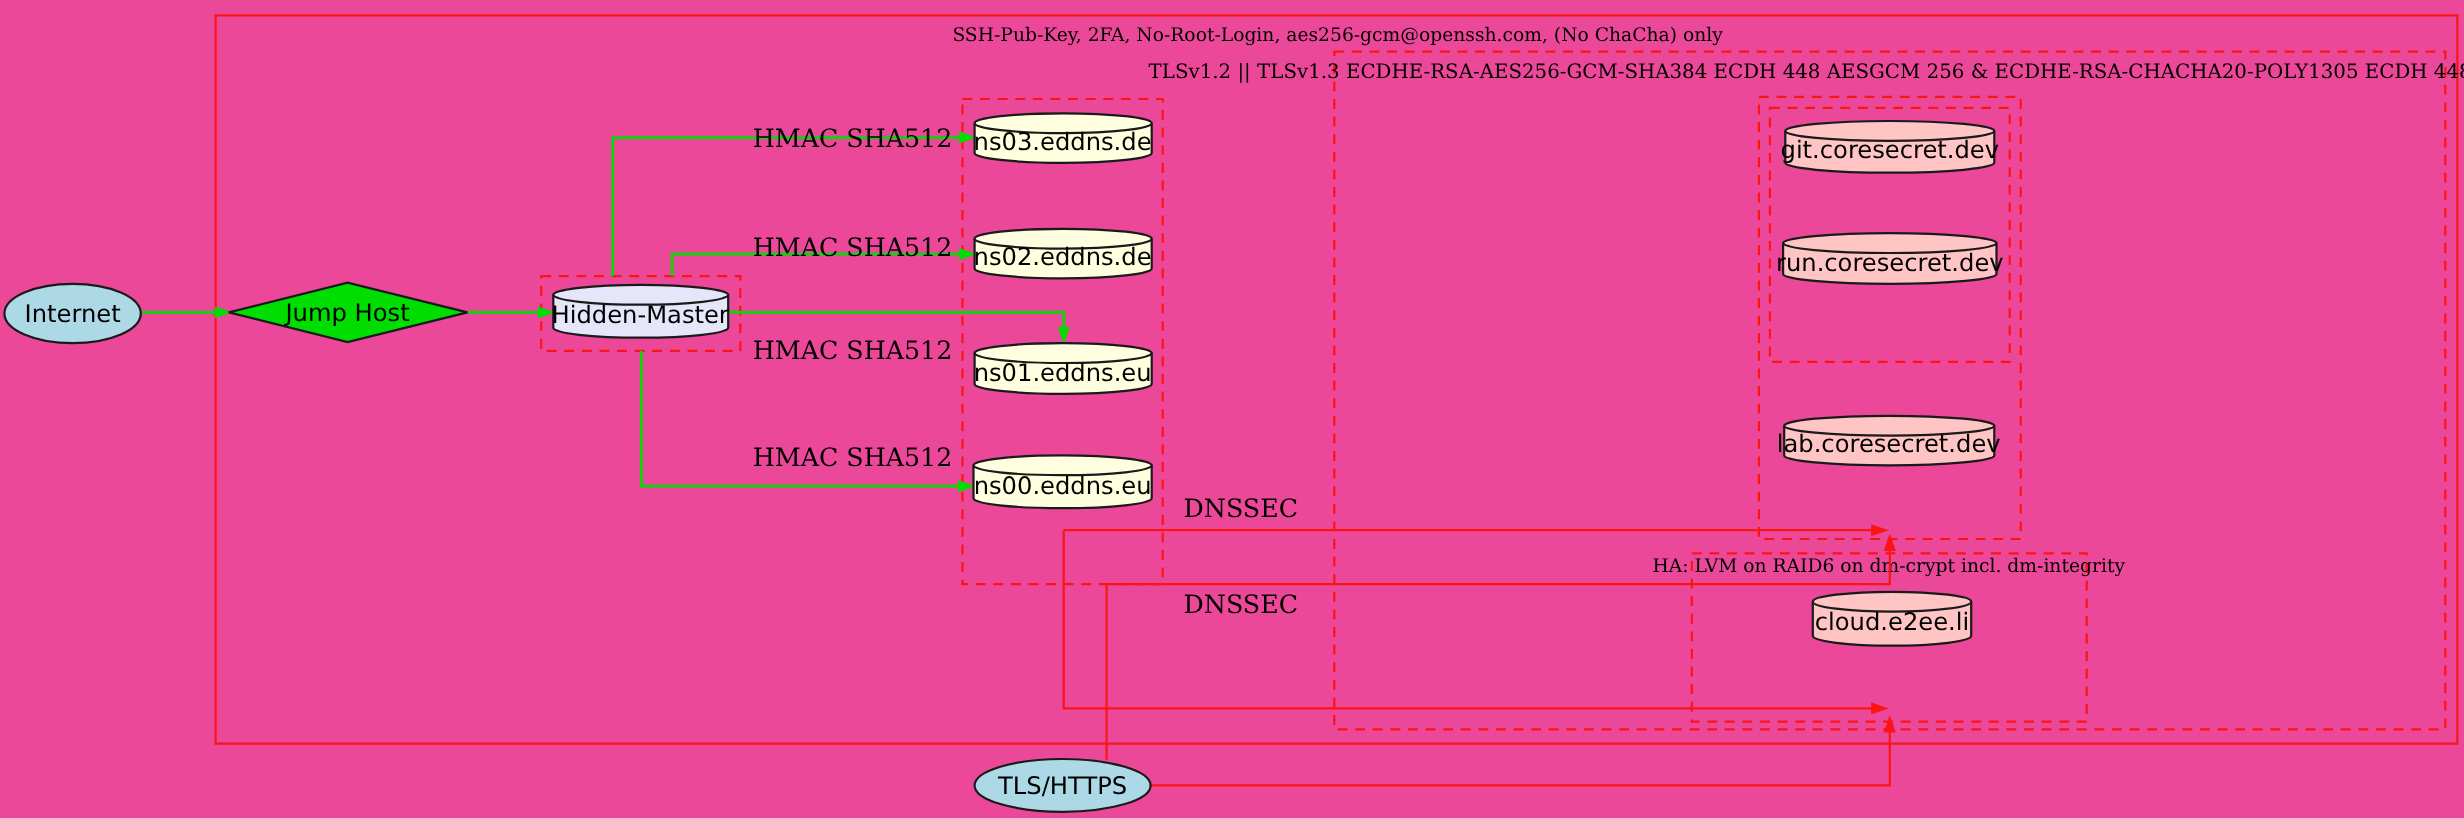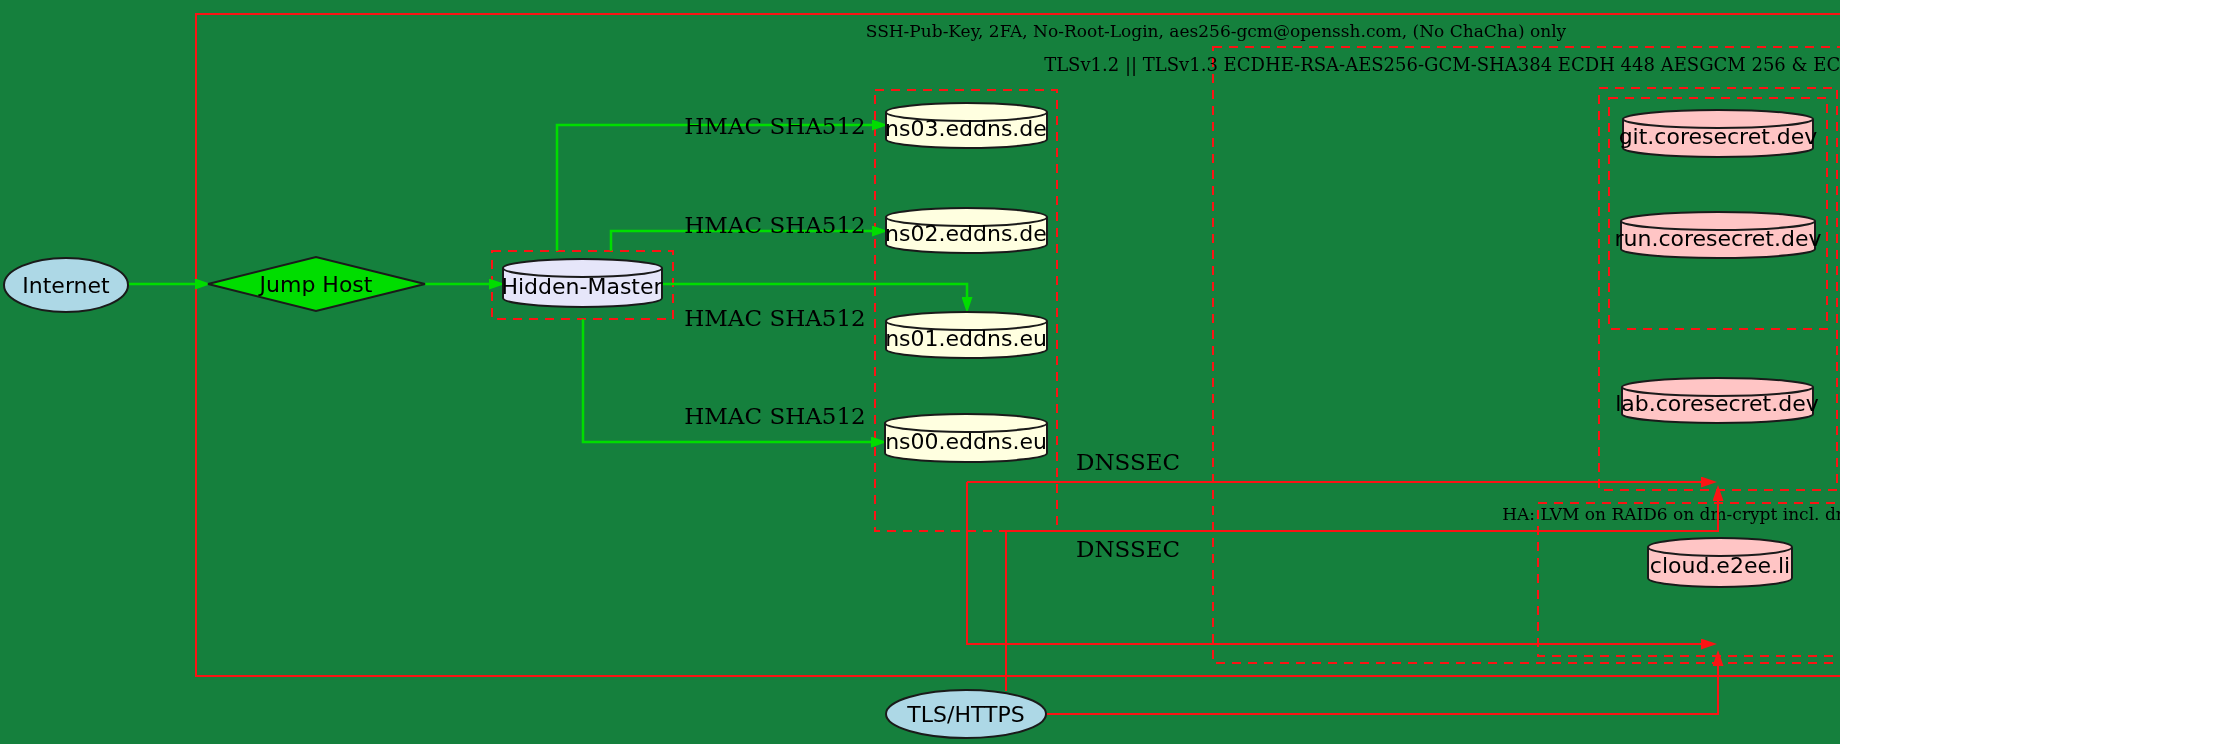--- a/index.html
+++ b/index.html
@@ -1,16 +1,16 @@
 <!DOCTYPE html>
 <html><head>
 <meta charset="utf-8">
 <style>
   html,body{margin:0;padding:0;background:#ffffff;}
-  .stage{position:relative;width:1840px;height:744px;background:#15803d;overflow:hidden;}
+  .stage{position:relative;width:2240px;height:744px;background:#ec4899;overflow:hidden;}
   svg{display:block;}
   .box-solid{fill:none;stroke:#fb1414;stroke-width:2;}
   .box-dash{fill:none;stroke:#fb1414;stroke-width:2;stroke-dasharray:9 7;}
   .edge-green{fill:none;stroke:#00dd00;stroke-width:2.5;}
   .edge-red{fill:none;stroke:#fb1414;stroke-width:2;}
   .shape{stroke:#1a1a1a;stroke-width:2;}
   .lid{fill:none;stroke:#1a1a1a;stroke-width:2;}
   .nodetext{font:22px "DejaVu Sans", sans-serif;text-anchor:middle;fill:#000;}
   .elabel{font:23px "DejaVu Serif", serif;text-anchor:middle;fill:#000;}
   .clabel{font:17px "DejaVu Serif", serif;text-anchor:middle;fill:#000;}

